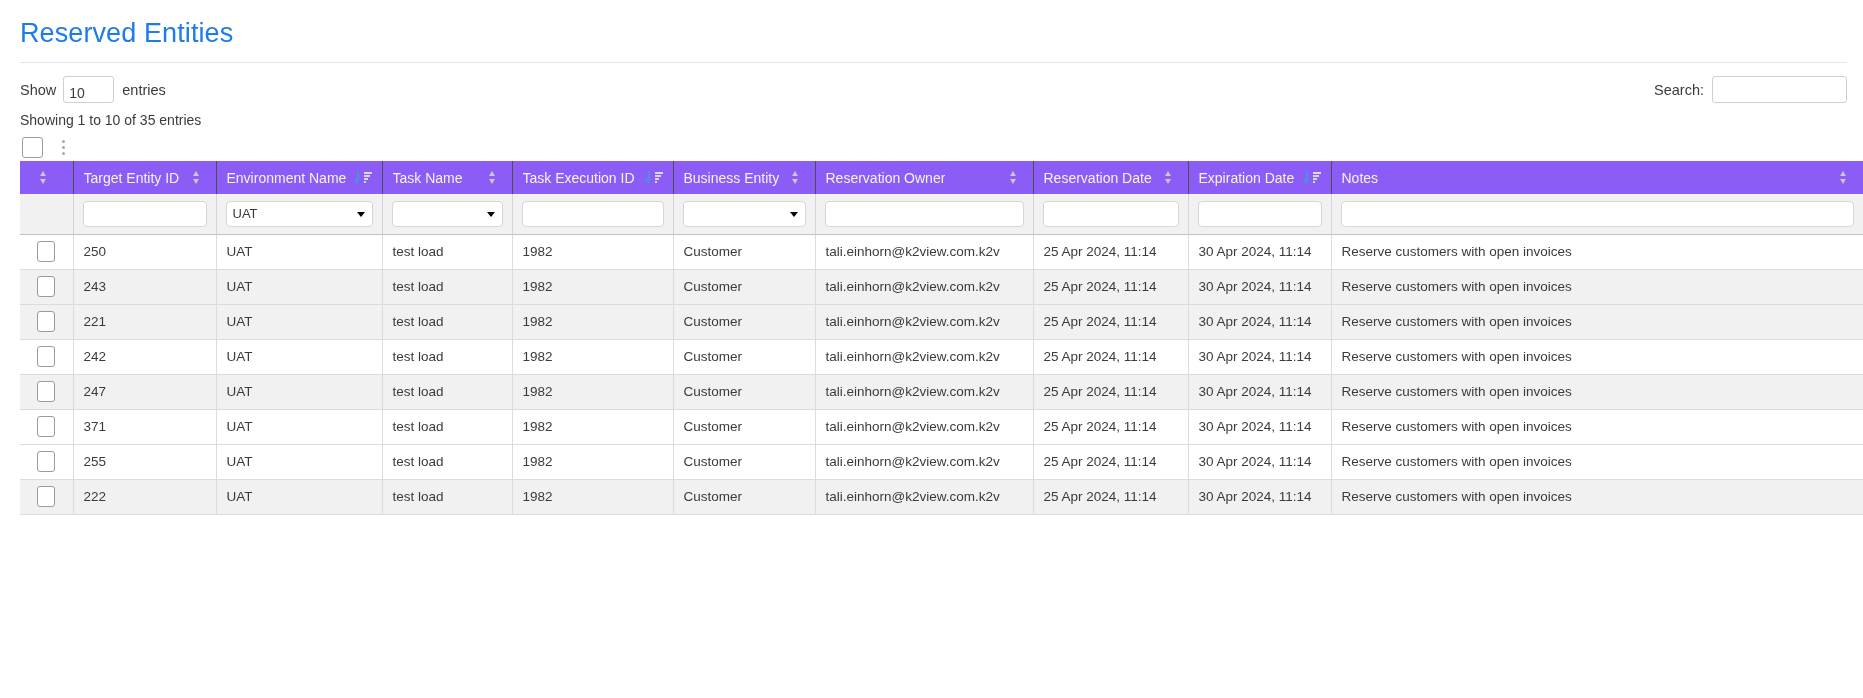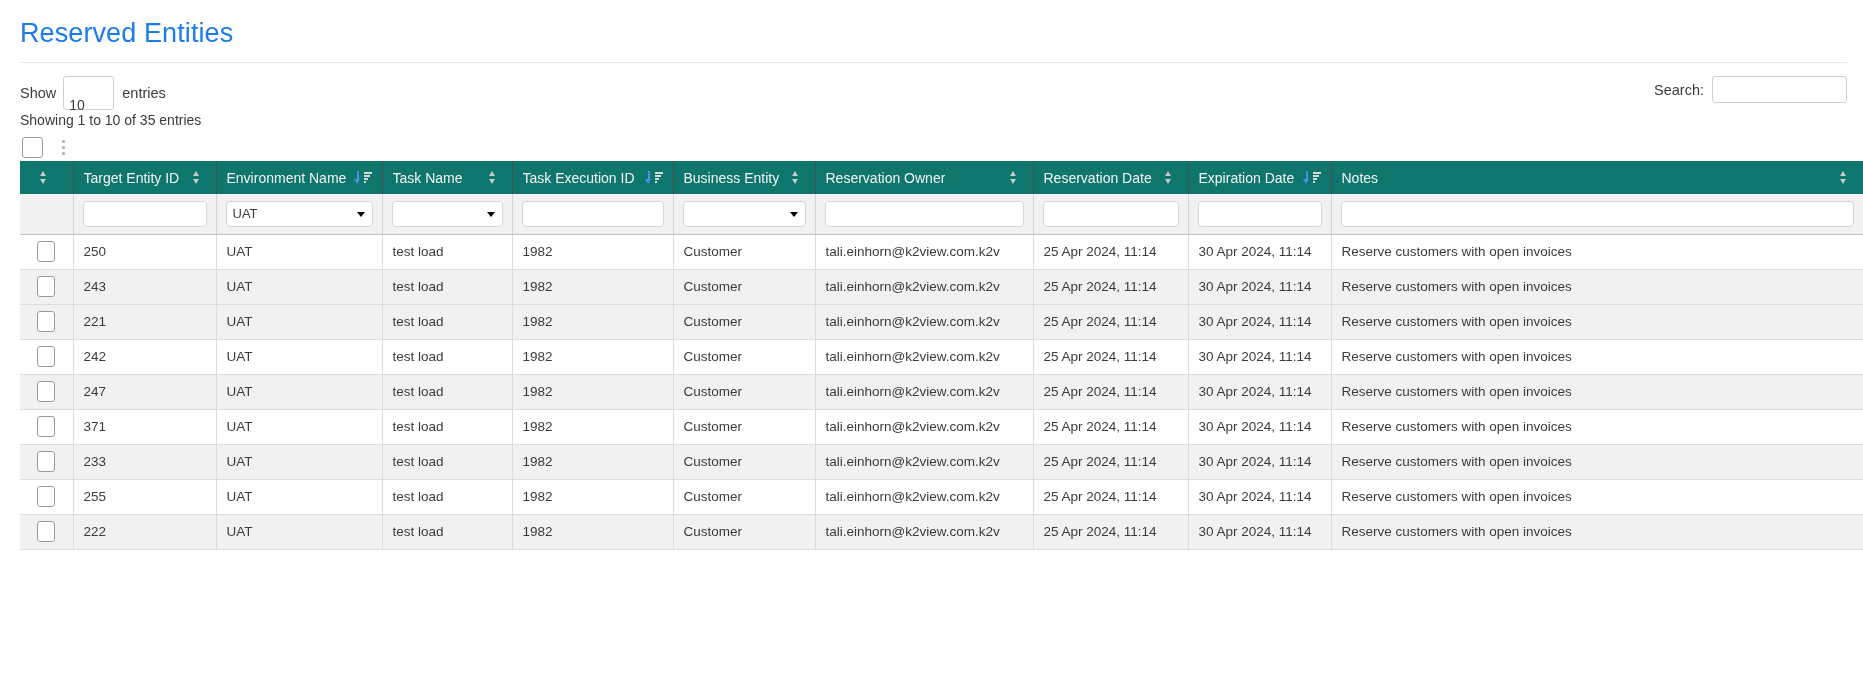--- a/index.html
+++ b/index.html
@@ -58,21 +58,21 @@
   .length-control .lbl-post { margin-left: 8px; }
   .length-select {
     width: 51px;
     height: 27px;
     border: 1px solid #cfcfcf;
     border-radius: 3px;
     background: #ffffff;
     font-family: "Liberation Sans", sans-serif;
     font-size: 14px;
     color: #3b3b3b;
-    padding: 16px 5px;
+    padding: 4px 5px;
     line-height: 25px;
     display: inline-block;
   }
 
   .search-control {
     position: absolute;
     right: 16px;
     top: 76px;
     display: flex;
     align-items: center;
@@ -151,21 +151,21 @@
 
   table.grid {
     border-collapse: collapse;
     table-layout: fixed;
     width: 1843px;
     font-size: 13.5px;
     color: #3b3b3b;
   }
 
   table.grid thead th {
-    background: #0f766e;
+    background: #8b5cf6;
     color: #f4f4f4;
     font-weight: 400;
     font-size: 14px;
     text-align: left;
     height: 33px;
     padding: 0 10px;
     border-right: 1px solid #4d4d4d;
     vertical-align: middle;
     white-space: nowrap;
     position: relative;
@@ -545,32 +545,20 @@
             <td>371</td>
             <td>UAT</td>
             <td>test load</td>
             <td>1982</td>
             <td>Customer</td>
             <td>tali.einhorn@k2view.com.k2v</td>
             <td>25 Apr 2024, 11:14</td>
             <td>30 Apr 2024, 11:14</td>
             <td>Reserve customers with open invoices</td>
           </tr>
-          <tr class="data-row even">
-            <td class="cb-col"><span class="row-cb"></span></td>
-            <td>233</td>
-            <td>UAT</td>
-            <td>test load</td>
-            <td>1982</td>
-            <td>Customer</td>
-            <td>tali.einhorn@k2view.com.k2v</td>
-            <td>25 Apr 2024, 11:14</td>
-            <td>30 Apr 2024, 11:14</td>
-            <td>Reserve customers with open invoices</td>
-          </tr>
           <tr class="data-row odd">
             <td class="cb-col"><span class="row-cb"></span></td>
             <td>255</td>
             <td>UAT</td>
             <td>test load</td>
             <td>1982</td>
             <td>Customer</td>
             <td>tali.einhorn@k2view.com.k2v</td>
             <td>25 Apr 2024, 11:14</td>
             <td>30 Apr 2024, 11:14</td>

